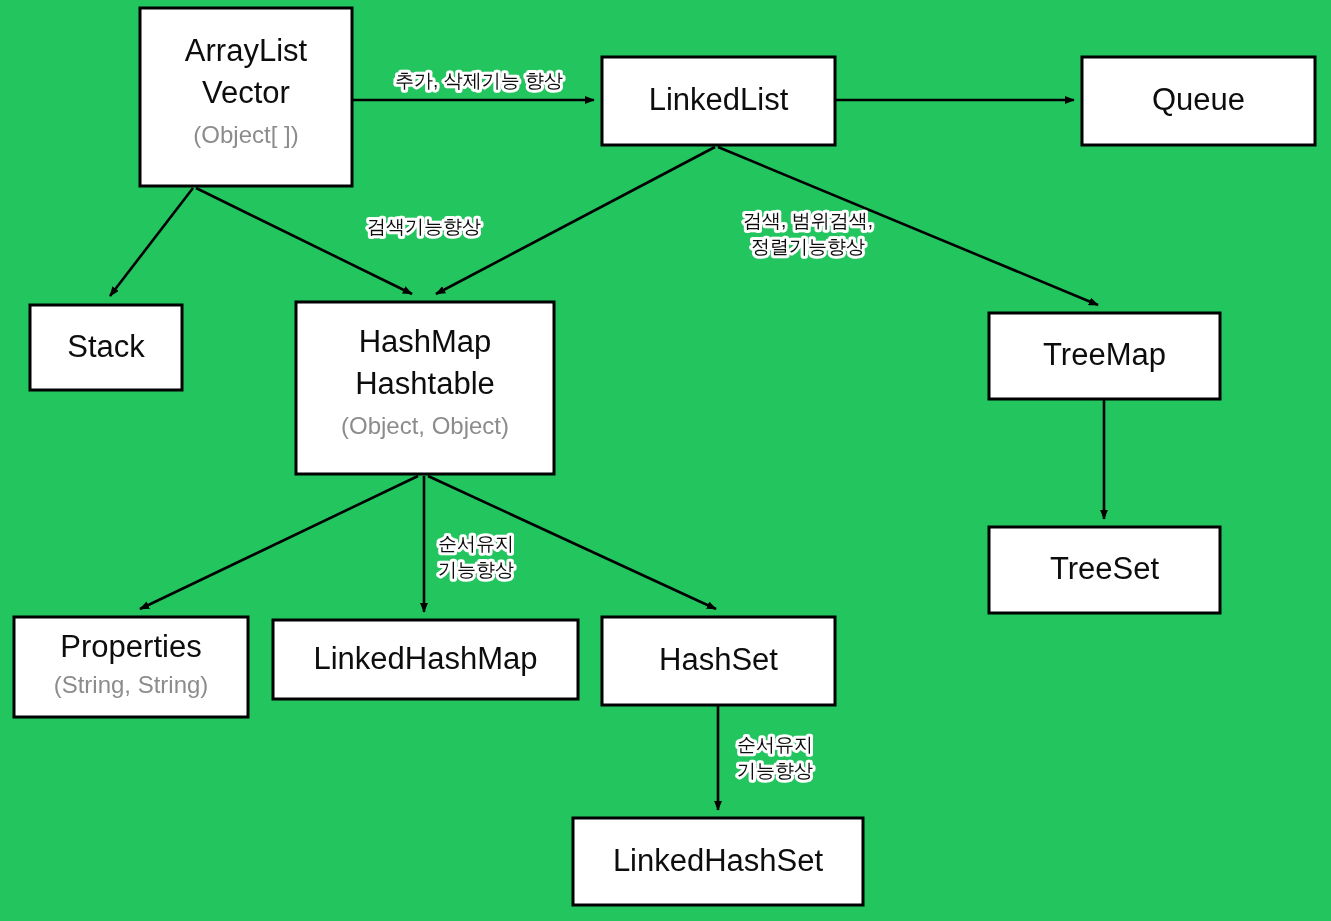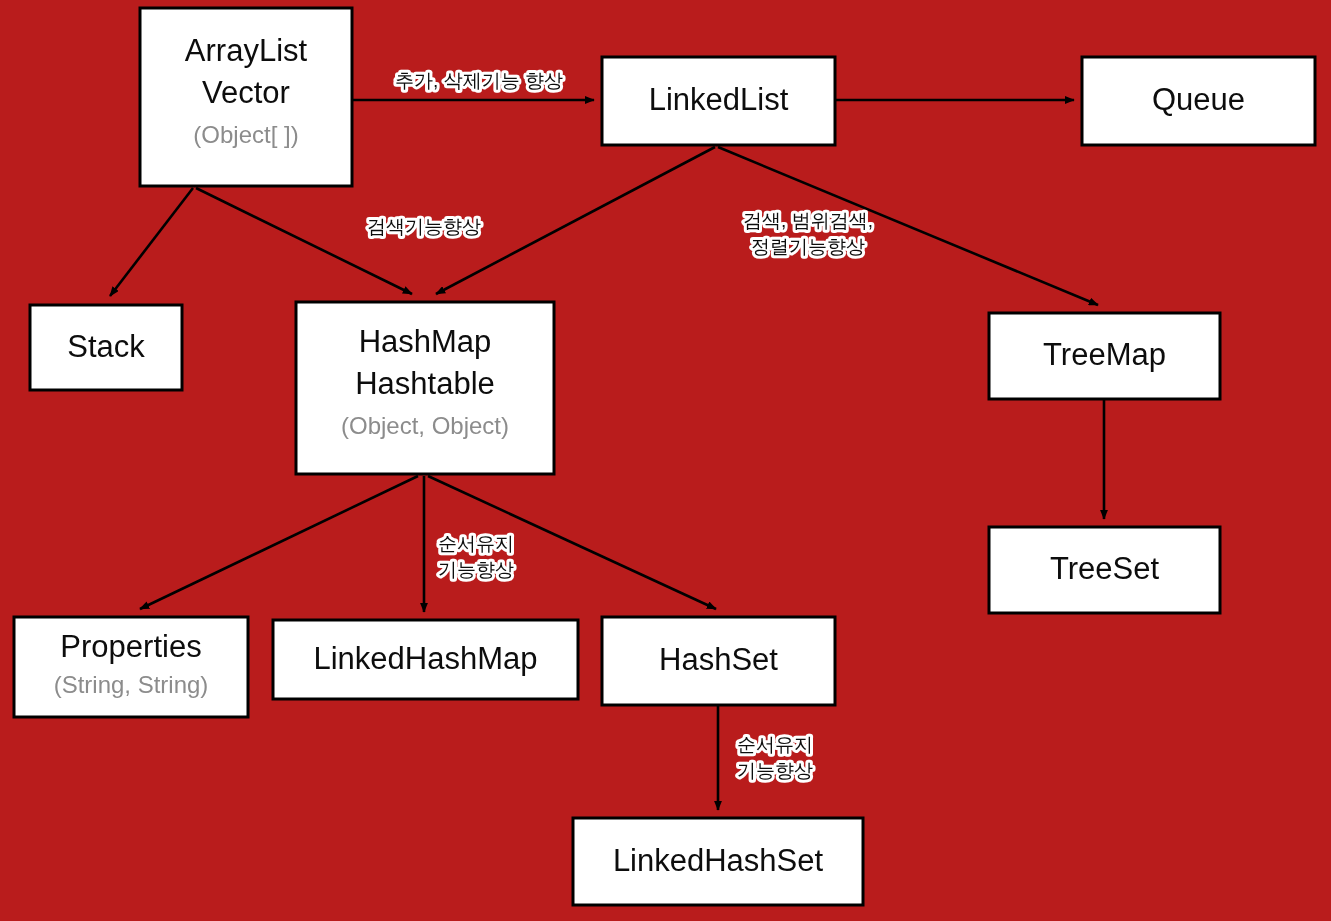--- a/index.html
+++ b/index.html
@@ -10,21 +10,21 @@
   body {
     width: 1331px;
     height: 921px;
     font-family: "Liberation Sans", "DejaVu Sans", sans-serif;
     overflow: hidden;
   }
   #diagram-root {
     position: relative;
     width: 1331px;
     height: 921px;
-    background: #b91c1c;
+    background: #22c55e;
   }
   svg#diagram-svg {
     position: absolute;
     left: 0;
     top: 0;
     width: 1331px;
     height: 921px;
     display: block;
   }
   .node-box {

